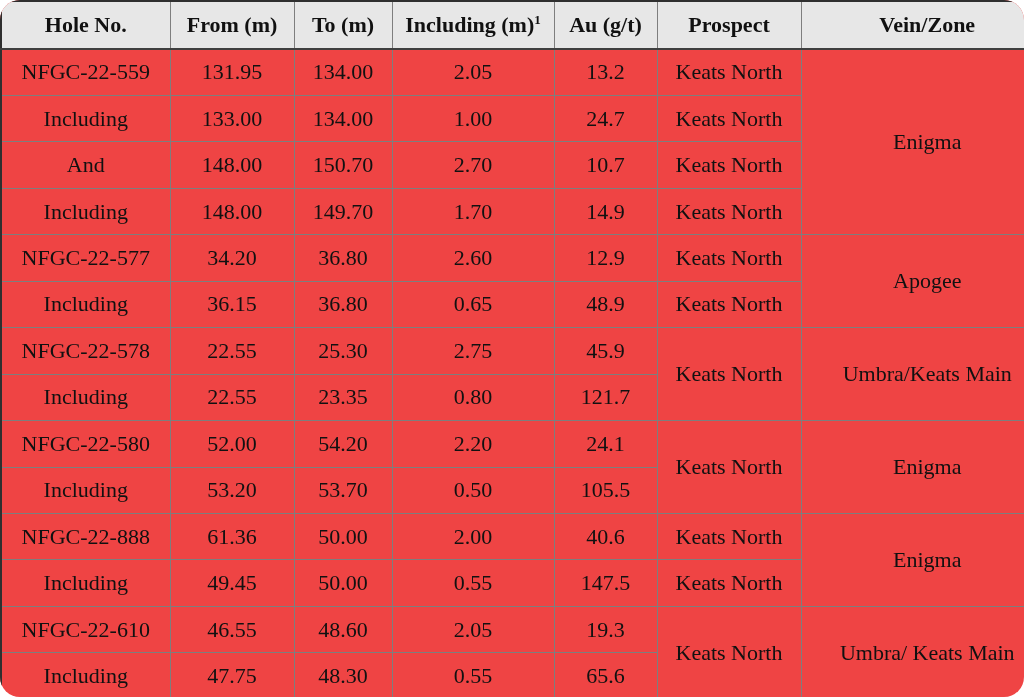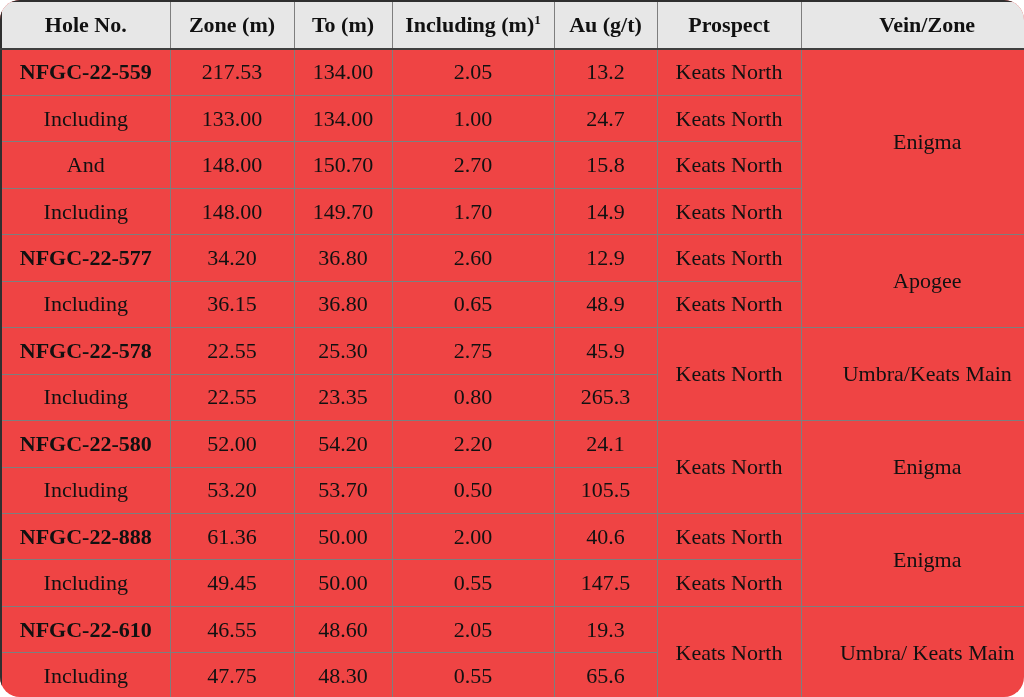--- a/index.html
+++ b/index.html
@@ -44,21 +44,21 @@
     vertical-align: middle;
     padding: 0 4px;
     overflow: hidden;
     white-space: nowrap;
   }
   thead th {
     background: #e7e7e7;
     font-weight: bold;
     border-bottom: 2px solid #3f3f3f;
   }
-  td.hole-id { font-weight: bold; }
+  td.hole-id { font-weight: normal; }
   
   th:last-child, td.last-col { border-right: none; padding-left: 32px; }
   tr.last-row td { border-bottom: none; }
   sup.hdr-sup {
     font-size: 13px;
     vertical-align: super;
     line-height: 0;
   }
 </style>
 </head>
@@ -71,52 +71,52 @@
         <col class="c-from">
         <col class="c-to">
         <col class="c-interval">
       <col class="c-au">
         <col class="c-prospect">
         <col class="c-vein">
     </colgroup>
     <thead>
       <tr>
         <th>Hole No.</th>
-        <th>Zone (m)</th>
+        <th>From (m)</th>
         <th>To (m)</th>
         <th><span>Including (m)</span><sup class="hdr-sup">1</sup></th>
         <th>Au (g/t)</th>
         <th>Prospect</th>
         <th>Vein/Zone</th>
       </tr>
     </thead>
     <tbody>
       <tr>
         <td class="hole-id">NFGC-22-559</td>
-        <td>217.53</td>
+        <td>131.95</td>
         <td>134.00</td>
         <td>2.05</td>
         <td>13.2</td>
         <td>Keats North</td>
         <td class="last-col" rowspan="4">Enigma</td>
       </tr>
       <tr>
         <td>Including</td>
         <td>133.00</td>
         <td>134.00</td>
         <td>1.00</td>
         <td>24.7</td>
         <td>Keats North</td>
       </tr>
       <tr>
         <td>And</td>
         <td>148.00</td>
         <td>150.70</td>
         <td>2.70</td>
-        <td>15.8</td>
+        <td>10.7</td>
         <td>Keats North</td>
       </tr>
       <tr>
         <td>Including</td>
         <td>148.00</td>
         <td>149.70</td>
         <td>1.70</td>
         <td>14.9</td>
         <td>Keats North</td>
       </tr>
@@ -144,21 +144,21 @@
         <td>2.75</td>
         <td>45.9</td>
         <td rowspan="2">Keats North</td>
         <td class="last-col" rowspan="2">Umbra/Keats Main</td>
       </tr>
       <tr>
         <td>Including</td>
         <td>22.55</td>
         <td>23.35</td>
         <td>0.80</td>
-        <td>265.3</td>
+        <td>121.7</td>
       </tr>
       <tr>
         <td class="hole-id">NFGC-22-580</td>
         <td>52.00</td>
         <td>54.20</td>
         <td>2.20</td>
         <td>24.1</td>
         <td rowspan="2">Keats North</td>
         <td class="last-col" rowspan="2">Enigma</td>
       </tr>

